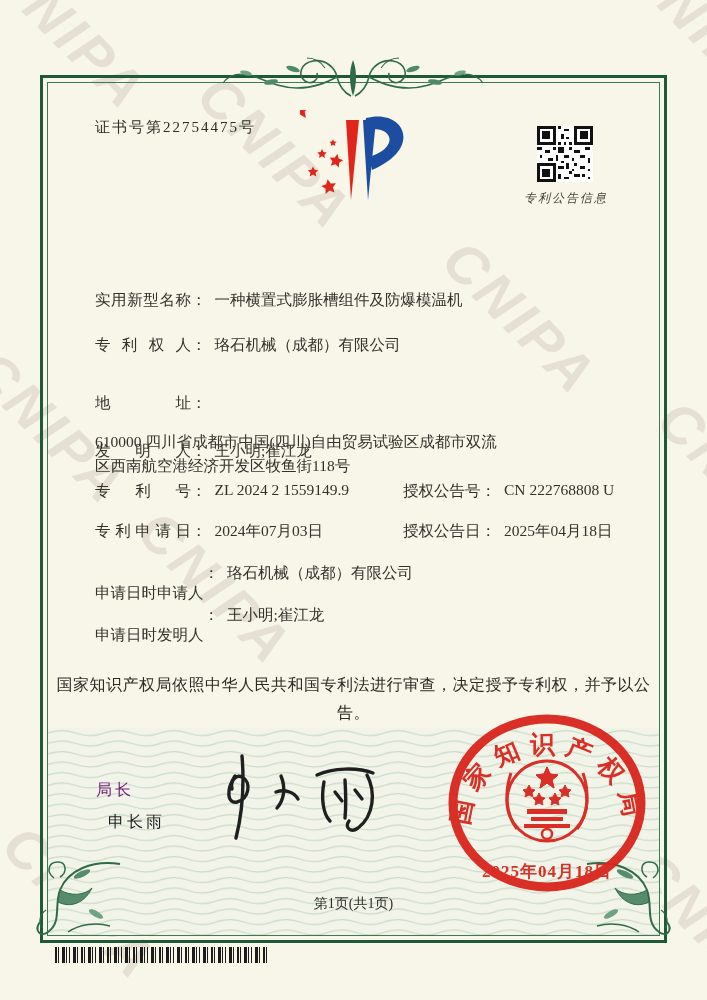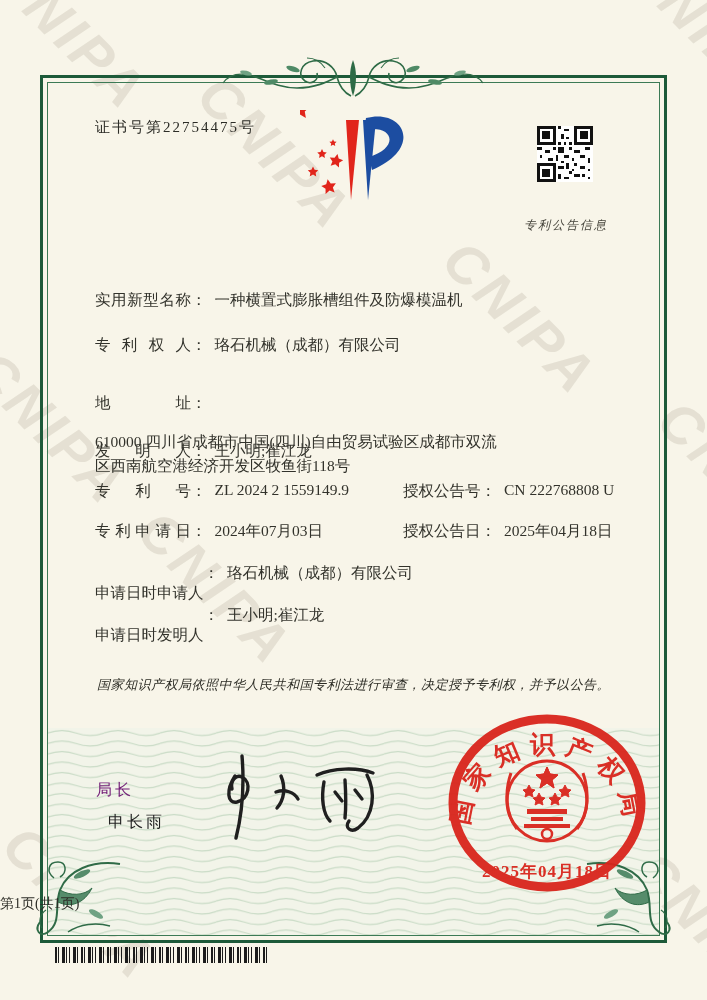--- a/index.html
+++ b/index.html
@@ -27,39 +27,39 @@
   .frame-inner{position:absolute;left:4px;top:4px;right:4px;bottom:4px;
     border:1px solid #3c7a55;}
   .wave-band{position:absolute;left:48px;top:728px;width:611px;height:208px;z-index:2;}
   .orn{position:absolute;z-index:4;}
   
   .layer{position:absolute;left:0;top:0;width:707px;height:880px;z-index:5;}
   .cert-no{position:absolute;left:95px;top:118px;font-size:15px;letter-spacing:2px;color:#2d2d27;}
   .logo{position:absolute;left:300px;top:110px;}
   .qr{position:absolute;left:537px;top:126px;}
   .qr-caption{position:absolute;left:524px;top:190px;width:100px;font-size:12px;
-    letter-spacing:2px;font-style:italic;color:#46453c;margin-top:27px;}
+    letter-spacing:2px;font-style:italic;color:#46453c;}
   .title{position:absolute;left:0;top:212px;width:707px;text-align:center;
     font-size:32px;font-weight:700;letter-spacing:8px;color:#14140f;}
   .fields{position:absolute;left:95px;top:283px;width:525px;font-size:15.5px;}
   .row{position:absolute;left:0;white-space:nowrap;}
   .row.wrap{white-space:normal;}
   .flabel{display:inline-block;width:96px;text-align:justify;text-align-last:justify;vertical-align:top;}
   .flabel-wide{display:inline-block;vertical-align:top;margin-top:20px;}
   .fcolon{margin-right:8px;vertical-align:top;}
   .fvalue{vertical-align:top;margin-top:16px;}
   .fvalue.block{display:inline-block;width:408px;line-height:24px;}
   .rcol{position:absolute;left:308px;top:0;white-space:nowrap;}
   .statement{position:absolute;left:53px;top:671px;width:601px;text-align:center;
-    font-size:13px;font-style:italic;line-height:27.5px;letter-spacing:0.5px;color:#2c2c25;}
+    font-size:16px;line-height:27.5px;letter-spacing:0.5px;color:#2c2c25;}
   .sig-title{position:absolute;left:96px;top:780px;font-size:16px;letter-spacing:3px;color:#701a75;}
   .sig-name{position:absolute;left:96px;top:812px;font-size:16px;letter-spacing:3px;color:#222;margin-left:12px;}
   .sig-hand{position:absolute;left:205px;top:748px;}
   .seal{position:absolute;left:445px;top:713px;opacity:0.95;}
-  .page-no{position:absolute;left:0;top:895px;width:707px;text-align:left;font-size:14px;color:#2d2d27;}
+  .page-no{position:absolute;left:0;top:895px;width:707px;text-align:center;font-size:14px;color:#2d2d27;}
   .barcode{position:absolute;left:55px;top:947px;width:213px;height:16px;
     background:repeating-linear-gradient(90deg,
       #1c1c1c 0 2px,transparent 2px 3px,
       #1c1c1c 3px 4px,transparent 4px 7px,
       #1c1c1c 7px 10px,transparent 10px 11px,
       #1c1c1c 11px 12px,transparent 12px 14px,
       #1c1c1c 14px 15px,transparent 15px 18px,
       #1c1c1c 18px 21px,transparent 21px 22px,
       #1c1c1c 22px 23px,transparent 23px 26px);}
 </style>

